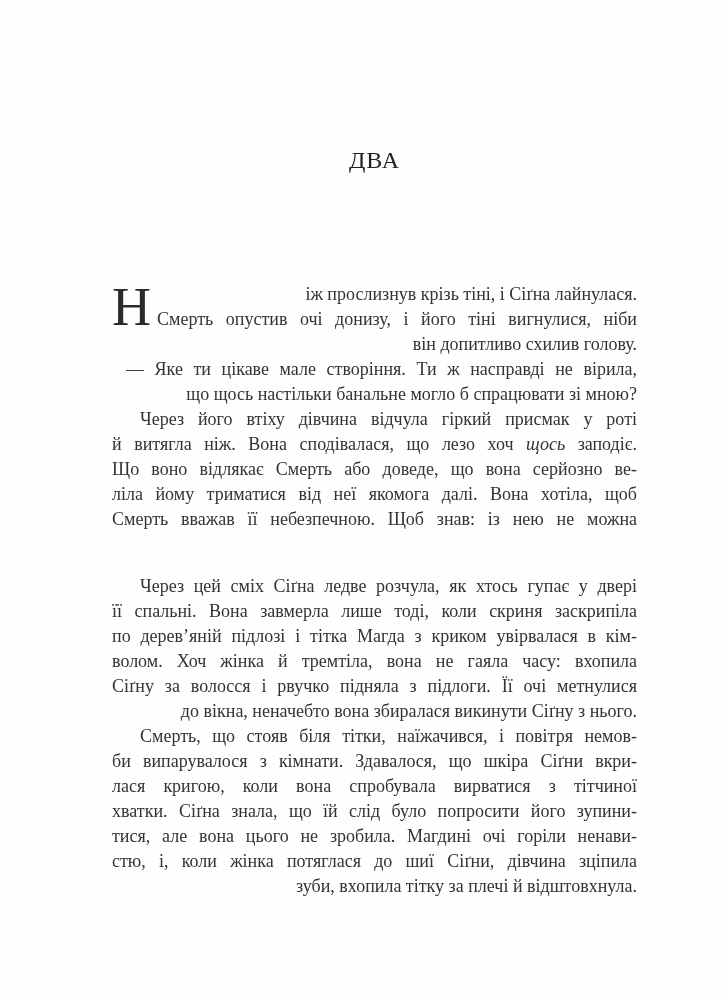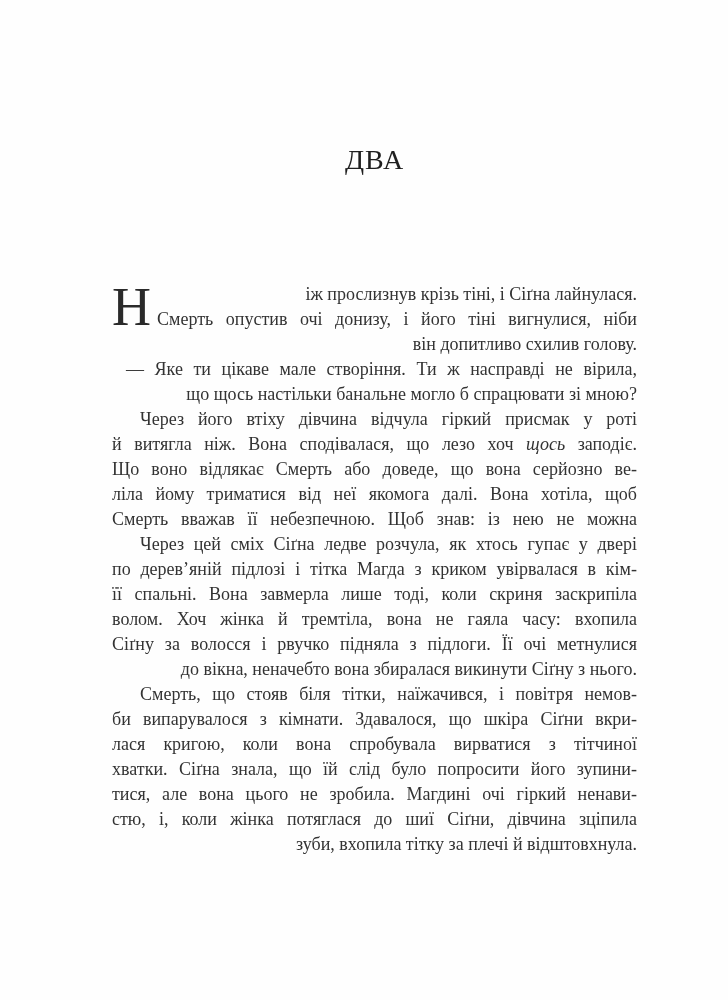--- a/index.html
+++ b/index.html
@@ -16,21 +16,21 @@
     font-family: "Liberation Serif", "DejaVu Serif", serif;
   }
   .column {
     position: absolute;
     left: 112px;
     top: 142px;
     width: 525px;
   }
   .heading {
     margin: 0;
-    font-size: 28px;
+    font-size: 24px;
     line-height: 36px;
     font-weight: normal;
     text-align: center;
     letter-spacing: 1px;
     color: #1f1f1f;
   }
   .body {
     margin-top: 104px;
     color: #333333;
     font-size: 18px;
@@ -74,31 +74,31 @@
           <div class="line">що щось настільки банальне могло б спрацювати зі мною?</div>
         </div>
         <div class="para">
           <div class="line j" style="text-indent: 28px;">Через його втіху дівчина відчула гіркий присмак у роті</div>
           <div class="line j">й витягла ніж. Вона сподівалася, що лезо хоч <em class="it">щось</em> заподіє.</div>
           <div class="line j">Що воно відлякає Смерть або доведе, що вона серйозно ве-</div>
           <div class="line j">ліла йому триматися від неї якомога далі. Вона хотіла, щоб</div>
           <div class="line j">Смерть вважав її небезпечною. Щоб знав: із нею не можна</div>
         </div>
         <div class="para">
-          <div class="line j" style="text-indent: 28px;">Через цей сміх Сіґна ледве розчула, як хтось гупає у двері</div>
+          <div class="line j" style="text-indent: 28px; margin-top: 42px;">Через цей сміх Сіґна ледве розчула, як хтось гупає у двері</div>
+          <div class="line j">її спальні. Вона завмерла лише тоді, коли скриня заскрипіла</div>
           <div class="line j">по дерев’яній підлозі і тітка Магда з криком увірвалася в кім-</div>
-          <div class="line j">її спальні. Вона завмерла лише тоді, коли скриня заскрипіла</div>
           <div class="line j">волом. Хоч жінка й тремтіла, вона не гаяла часу: вхопила</div>
           <div class="line j">Сіґну за волосся і рвучко підняла з підлоги. Її очі метнулися</div>
           <div class="line">до вікна, неначебто вона збиралася викинути Сіґну з нього.</div>
         </div>
         <div class="para">
           <div class="line j" style="text-indent: 28px;">Смерть, що стояв біля тітки, наїжачився, і повітря немов-</div>
           <div class="line j">би випарувалося з кімнати. Здавалося, що шкіра Сіґни вкри-</div>
           <div class="line j">лася кригою, коли вона спробувала вирватися з тітчиної</div>
           <div class="line j">хватки. Сіґна знала, що їй слід було попросити його зупини-</div>
-          <div class="line j">тися, але вона цього не зробила. Магдині очі гіркий ненави-</div>
+          <div class="line j">тися, але вона цього не зробила. Магдині очі горіли ненави-</div>
           <div class="line j">стю, і, коли жінка потяглася до шиї Сіґни, дівчина зціпила</div>
           <div class="line">зуби, вхопила тітку за плечі й відштовхнула.</div>
         </div>
       </div>
   </div>
 </div>
 
 </body></html>

